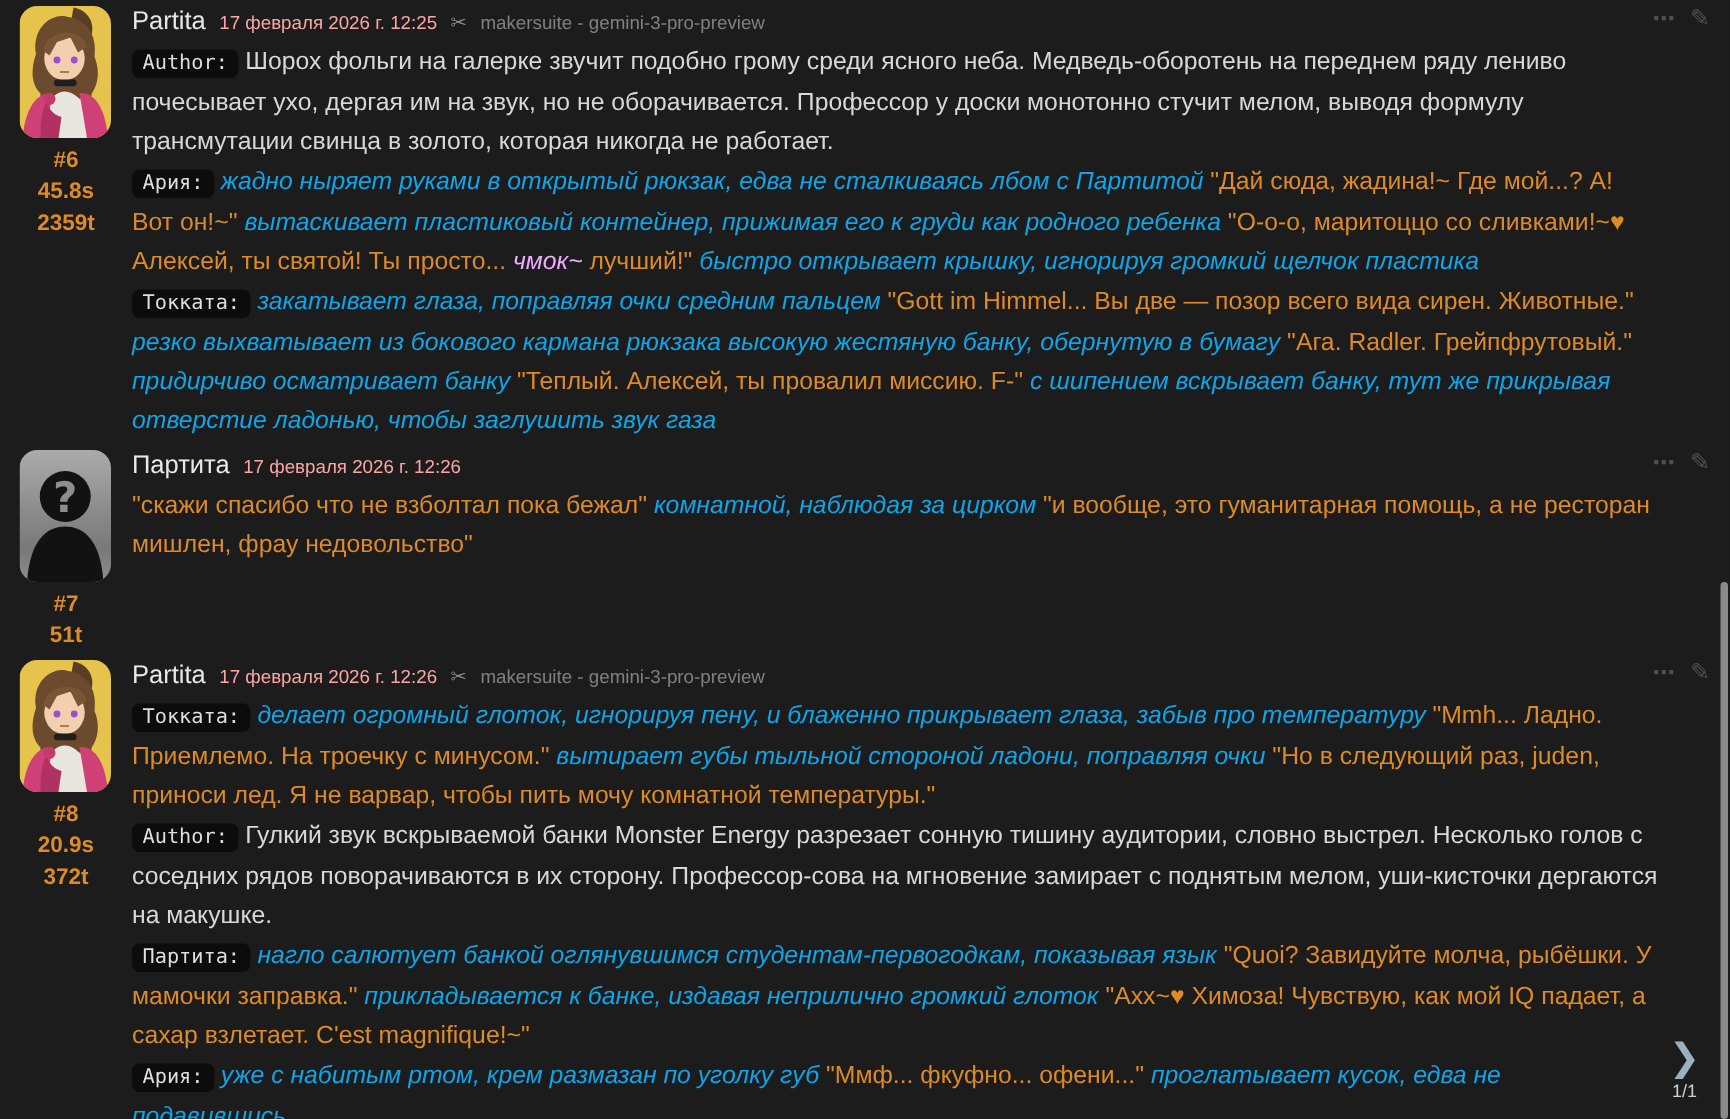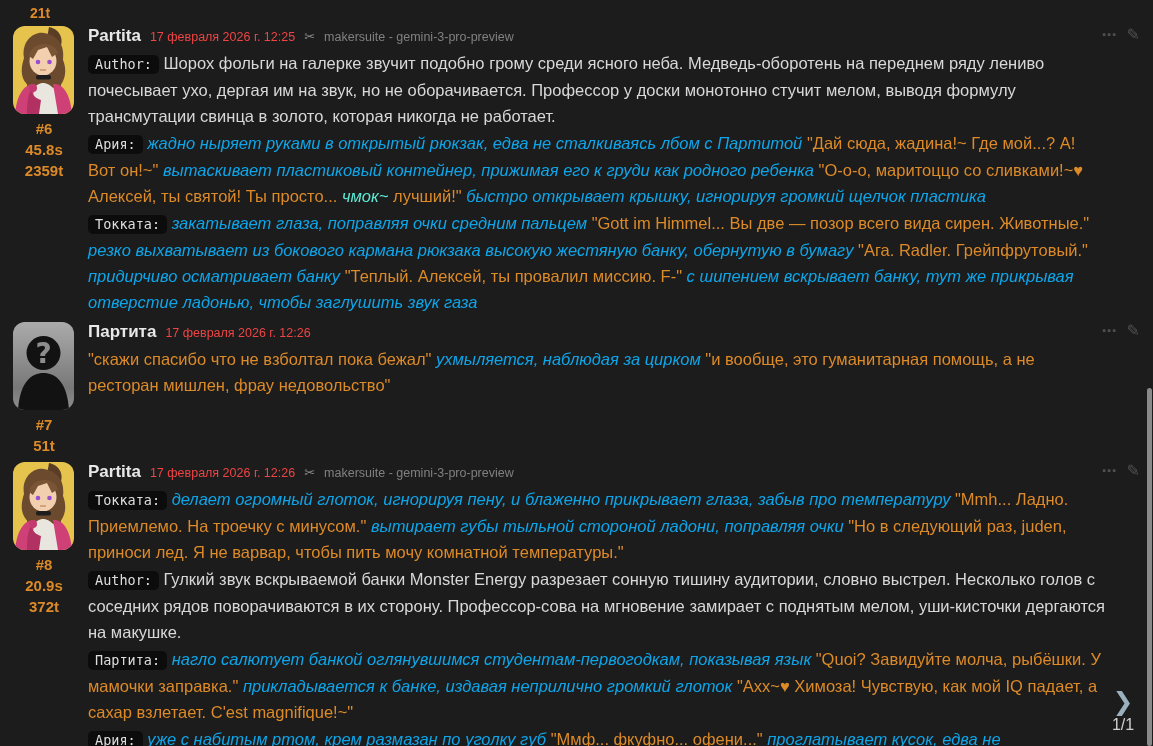--- a/index.html
+++ b/index.html
@@ -20,61 +20,60 @@
   .message{display:flex;padding:0 46px 0 13px;margin-bottom:6px;}
   .msg-left{width:62px;margin-right:13px;flex:none;text-align:center;}
   .avatar{
     width:61px;height:88px;border-radius:12px;overflow:hidden;
     cursor:pointer;background:#333;
   }
   .avatar svg{display:block;width:61px;height:88px;}
   .stats{margin-top:4px;color:#dd8a28;font-weight:bold;font-size:15px;line-height:21px;}
   .msg-body{flex:1;min-width:0;position:relative;}
   .msg-header{position:relative;height:24px;display:flex;align-items:baseline;gap:9px;white-space:nowrap;}
-  .char-name{font-size:17px;font-weight:bold;color:#e8e8e8;}
-  .timestamp{font-size:12.5px;color:#ef4444;}
+  .char-name{font-size:17px;font-weight:normal;color:#e8e8e8;}
+  .timestamp{font-size:12.5px;color:#fca5a5;}
   .scissors{font-size:13px;color:#8a8a8a;}
   .model{font-size:12.5px;color:#808080;}
   .msg-actions{
     position:absolute;right:-33px;top:2px;
     display:flex;gap:9px;align-items:center;
     color:#505050;
   }
   .msg-actions .dots{font-size:15px;font-weight:bold;letter-spacing:1px;cursor:pointer;line-height:14px;}
   .msg-actions .pencil{font-size:16px;cursor:pointer;line-height:14px;}
   .msg-text{margin-top:0;}
   .para{font-size:16.5px;line-height:26px;margin:0 0 1px 0;}
   .badge{
     font-family:"DejaVu Sans Mono","Liberation Mono",monospace;
     background:#0c0c0c;color:#dedede;
     padding:1px 7px 2px 7px;border-radius:5px;
     font-size:13.5px;
   }
   .run.text{color:#d8d8d8;}
   .run.action{color:#0ea5e9;font-style:italic;}
   .run.quote{color:#dd8a28;}
-  .run.quote_italic{color:#5eead4;font-style:italic;}
+  .run.quote_italic{color:#f0abfc;font-style:italic;}
   .swipe{
     position:absolute;right:12px;bottom:12px;
     text-align:center;width:36px;
   }
   .swipe .chev{
     color:#9ab0bc;font-size:25px;font-weight:bold;line-height:26px;cursor:pointer;display:block;
   }
-  .swipe .cnt{color:#cfcfcf;font-size:16px;margin-top:2px;}
+  .swipe .cnt{color:#cfcfcf;font-size:12px;margin-top:2px;}
   .scrollbar-thumb{
     position:absolute;right:1px;top:388px;width:5px;height:358px;
     background:#8a8a8a;border-radius:3px;cursor:pointer;
   }
 </style>
 </head>
 <body>
 
 <div class="app">
-  <div class="prev-tail">21t</div>
 
   <div>
   <div class="message">
     <div class="msg-left">
       <div class="avatar">
     <svg viewBox="0 0 61 88" xmlns="http://www.w3.org/2000/svg">
       <rect width="61" height="88" fill="#e6c34c"></rect>
       <path d="M36 1 C47 3 52 14 46 24 L33 18 Z" fill="#5a3d25"></path>
       <path d="M11 32 C8 14 22 5 31 7 C44 9 52 18 50 34 C55 46 51 58 44 62 L16 60 C8 54 7 44 11 32 Z" fill="#6b4a2e"></path>
       <ellipse cx="30" cy="35" rx="13.5" ry="14.5" fill="#f2cfae"></ellipse>
@@ -143,21 +142,21 @@
       <div class="msg-header">
         <span class="char-name">Партита</span>
         <span class="timestamp">17 февраля 2026 г. 12:26</span>
 
         <span class="msg-actions">
           <span class="dots">⋯</span>
           <span class="pencil">✎</span>
         </span>
       </div>
       <div class="msg-text">
-            <div class="para"><span class="run quote">"скажи спасибо что не взболтал пока бежал" </span><span class="run action">ухмыляется, наблюдая за цирком </span><span class="run quote">"и вообще, это гуманитарная помощь, а не ресторан мишлен, фрау недовольство"</span></div>
+            <div class="para"><span class="run quote">"скажи спасибо что не взболтал пока бежал" </span><span class="run action">комнатной, наблюдая за цирком </span><span class="run quote">"и вообще, это гуманитарная помощь, а не ресторан мишлен, фрау недовольство"</span></div>
           </div>
     </div>
   </div>
 
   <div class="message">
     <div class="msg-left">
       <div class="avatar">
     <svg viewBox="0 0 61 88" xmlns="http://www.w3.org/2000/svg">
       <rect width="61" height="88" fill="#e6c34c"></rect>
       <path d="M36 1 C47 3 52 14 46 24 L33 18 Z" fill="#5a3d25"></path>

